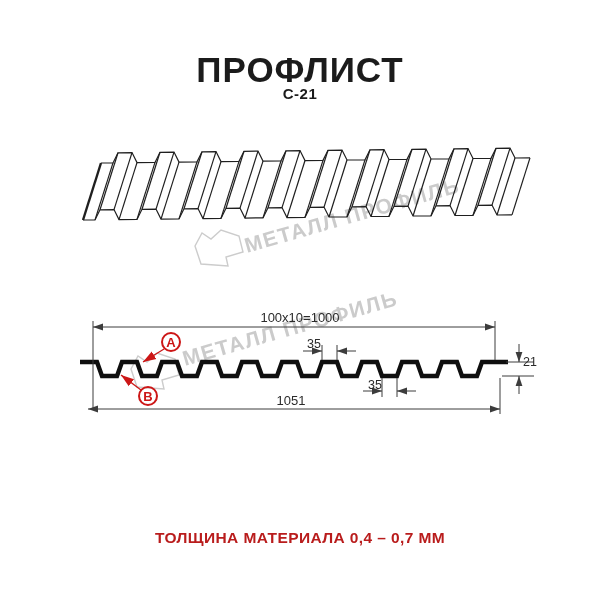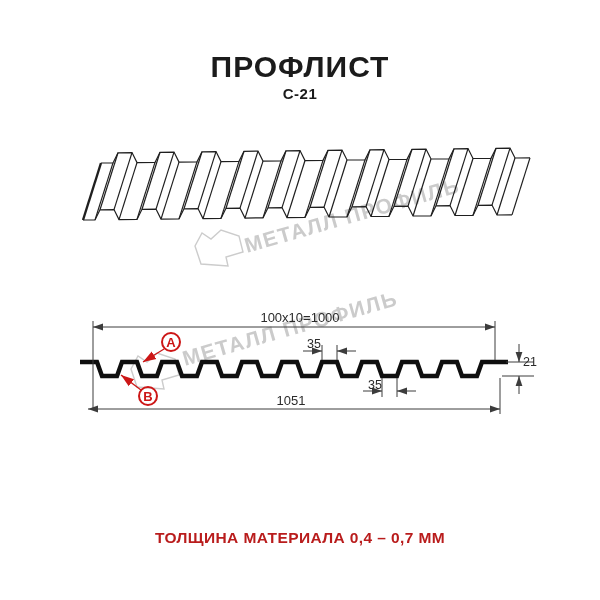--- a/index.html
+++ b/index.html
@@ -2,21 +2,21 @@
 <html><head>
 <meta charset="utf-8">
 <style>
   html,body{margin:0;padding:0;}
   body{
     width:600px;height:600px;background:#ffffff;position:relative;overflow:hidden;
     font-family:"Liberation Sans", sans-serif;
   }
   .title{
     position:absolute;top:50px;left:0;width:600px;text-align:center;
-    font-size:30px;font-weight:800;letter-spacing:1px;color:#1b1b1b;
+    font-size:35px;font-weight:800;letter-spacing:1px;color:#1b1b1b;
   }
   .subtitle{
     position:absolute;top:85px;left:0;width:600px;text-align:center;
     font-size:15px;font-weight:700;letter-spacing:.5px;color:#1b1b1b;
   }
   .footer{
     position:absolute;top:529px;left:0;width:600px;text-align:center;
     font-size:15.5px;font-weight:600;letter-spacing:.4px;color:#b91c1c;
   }
   svg{position:absolute;left:0;top:0;}

